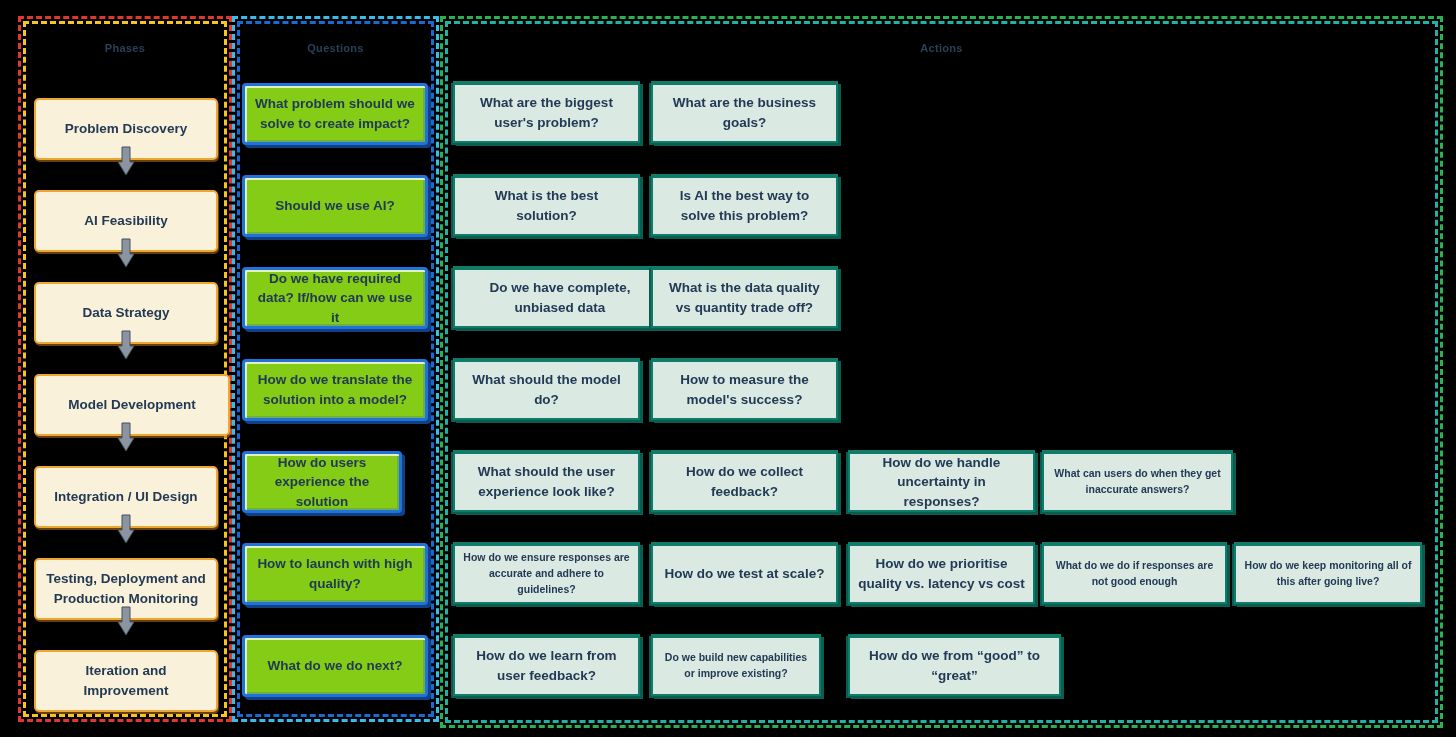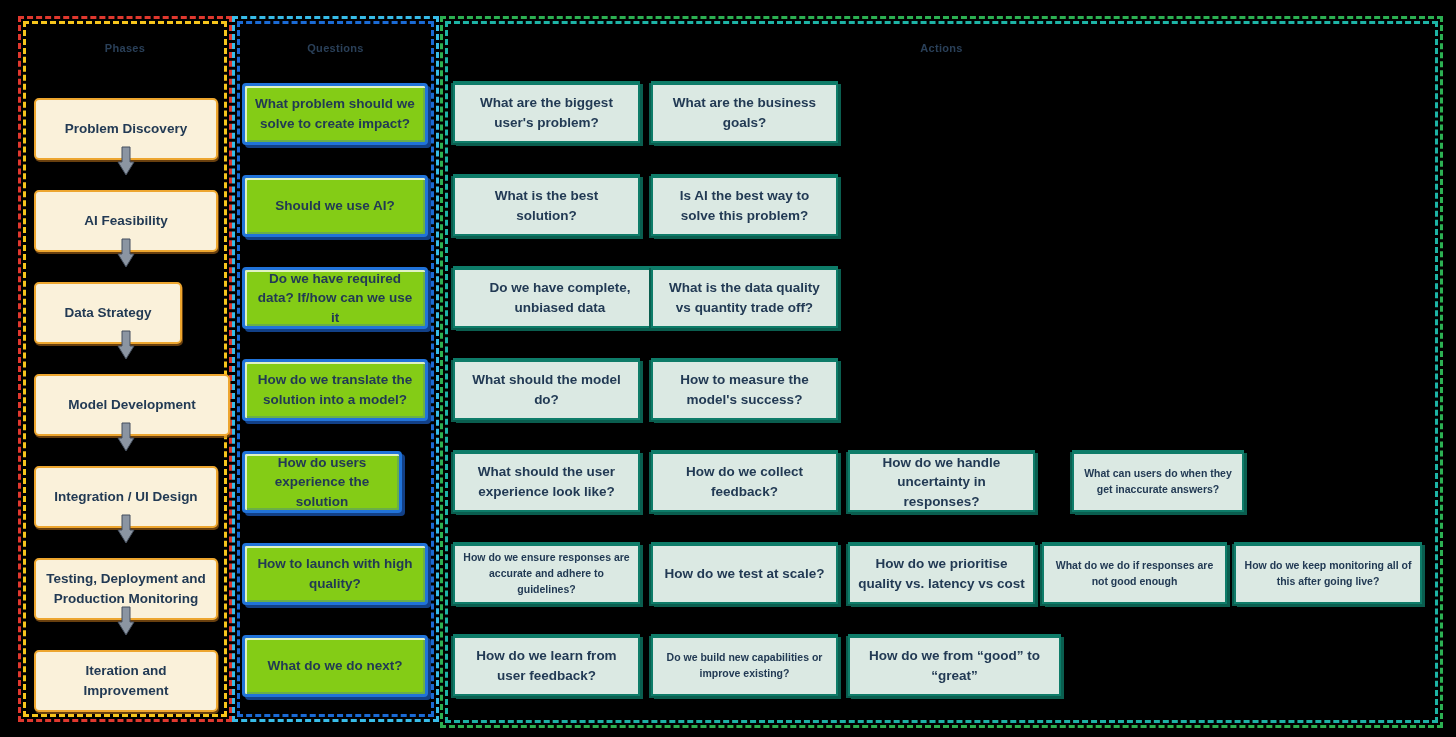--- a/index.html
+++ b/index.html
@@ -49,21 +49,21 @@
 <body>
 
 <div class="canvas">
 
   <section class="panel phases">
     <div class="panel-inner"></div>
     <h2 class="panel-header">Phases</h2>
 
     <div class="box phase" style="left:13px;top:65px;width:184px">Problem Discovery</div>
     <div class="box phase" style="left:13px;top:157px;width:184px">AI Feasibility</div>
-    <div class="box phase" style="left:13px;top:249px;width:148px">Data Strategy</div>
+    <div class="box phase" style="left:13px;top:249px;width:184px">Data Strategy</div>
     <div class="box phase" style="left:13px;top:341px;width:196px">Model Development</div>
     <div class="box phase" style="left:13px;top:525px;width:184px">Testing, Deployment and Production Monitoring</div>
     <div class="box phase" style="left:13px;top:433px;width:184px">Integration / UI Design</div>
     <div class="box phase" style="left:13px;top:617px;width:184px">Iteration and Improvement</div>
 
     <svg class="arrow" style="left:96px;top:127px" viewBox="0 0 18 30">
         <path d="M5 1 h8 v15 h4 L9 29 1 16 h4 z" fill="#8b95a2" stroke="#454f5e" stroke-width="1"></path>
       </svg>
     <svg class="arrow" style="left:96px;top:219px" viewBox="0 0 18 30">
         <path d="M5 1 h8 v15 h4 L9 29 1 16 h4 z" fill="#8b95a2" stroke="#454f5e" stroke-width="1"></path>
@@ -107,26 +107,26 @@
 
     <div class="box action" style="left:10px;top:247px;width:214px">Do we have complete, unbiased data</div>
     <div class="box action" style="left:208px;top:247px;width:187px">What is the data quality vs quantity trade off?</div>
 
     <div class="box action" style="left:10px;top:339px;width:187px">What should the model do?</div>
     <div class="box action" style="left:208px;top:339px;width:187px">How to measure the model's success?</div>
 
     <div class="box action" style="left:10px;top:431px;width:187px">What should the user experience look like?</div>
     <div class="box action" style="left:208px;top:431px;width:187px">How do we collect feedback?</div>
     <div class="box action" style="left:405px;top:431px;width:187px">How do we handle uncertainty in responses?</div>
-    <div class="box action small" style="left:629px;top:431px;width:172px">What can users do when they get inaccurate answers?</div>
+    <div class="box action small" style="left:599px;top:431px;width:191px">What can users do when they get inaccurate answers?</div>
 
     <div class="box action small" style="left:10px;top:523px;width:187px">How do we ensure responses are accurate and adhere to guidelines?</div>
     <div class="box action" style="left:208px;top:523px;width:187px">How do we test at scale?</div>
     <div class="box action" style="left:405px;top:523px;width:187px">How do we prioritise quality vs. latency vs cost</div>
     <div class="box action small" style="left:599px;top:523px;width:185px">What do we do if responses are not good enough</div>
     <div class="box action small" style="left:791px;top:523px;width:188px">How do we keep monitoring all of this after going live?</div>
 
     <div class="box action" style="left:10px;top:615px;width:187px">How do we learn from user feedback?</div>
-    <div class="box action small" style="left:208px;top:615px;width:187px">Do we build new capabilities or improve existing?</div>
+    <div class="box action small" style="left:208px;top:615px;width:170px">Do we build new capabilities or improve existing?</div>
     <div class="box action" style="left:405px;top:615px;width:213px">How do we from “good” to “great”</div>
   </section>
 
 </div>
 
 </body></html>

